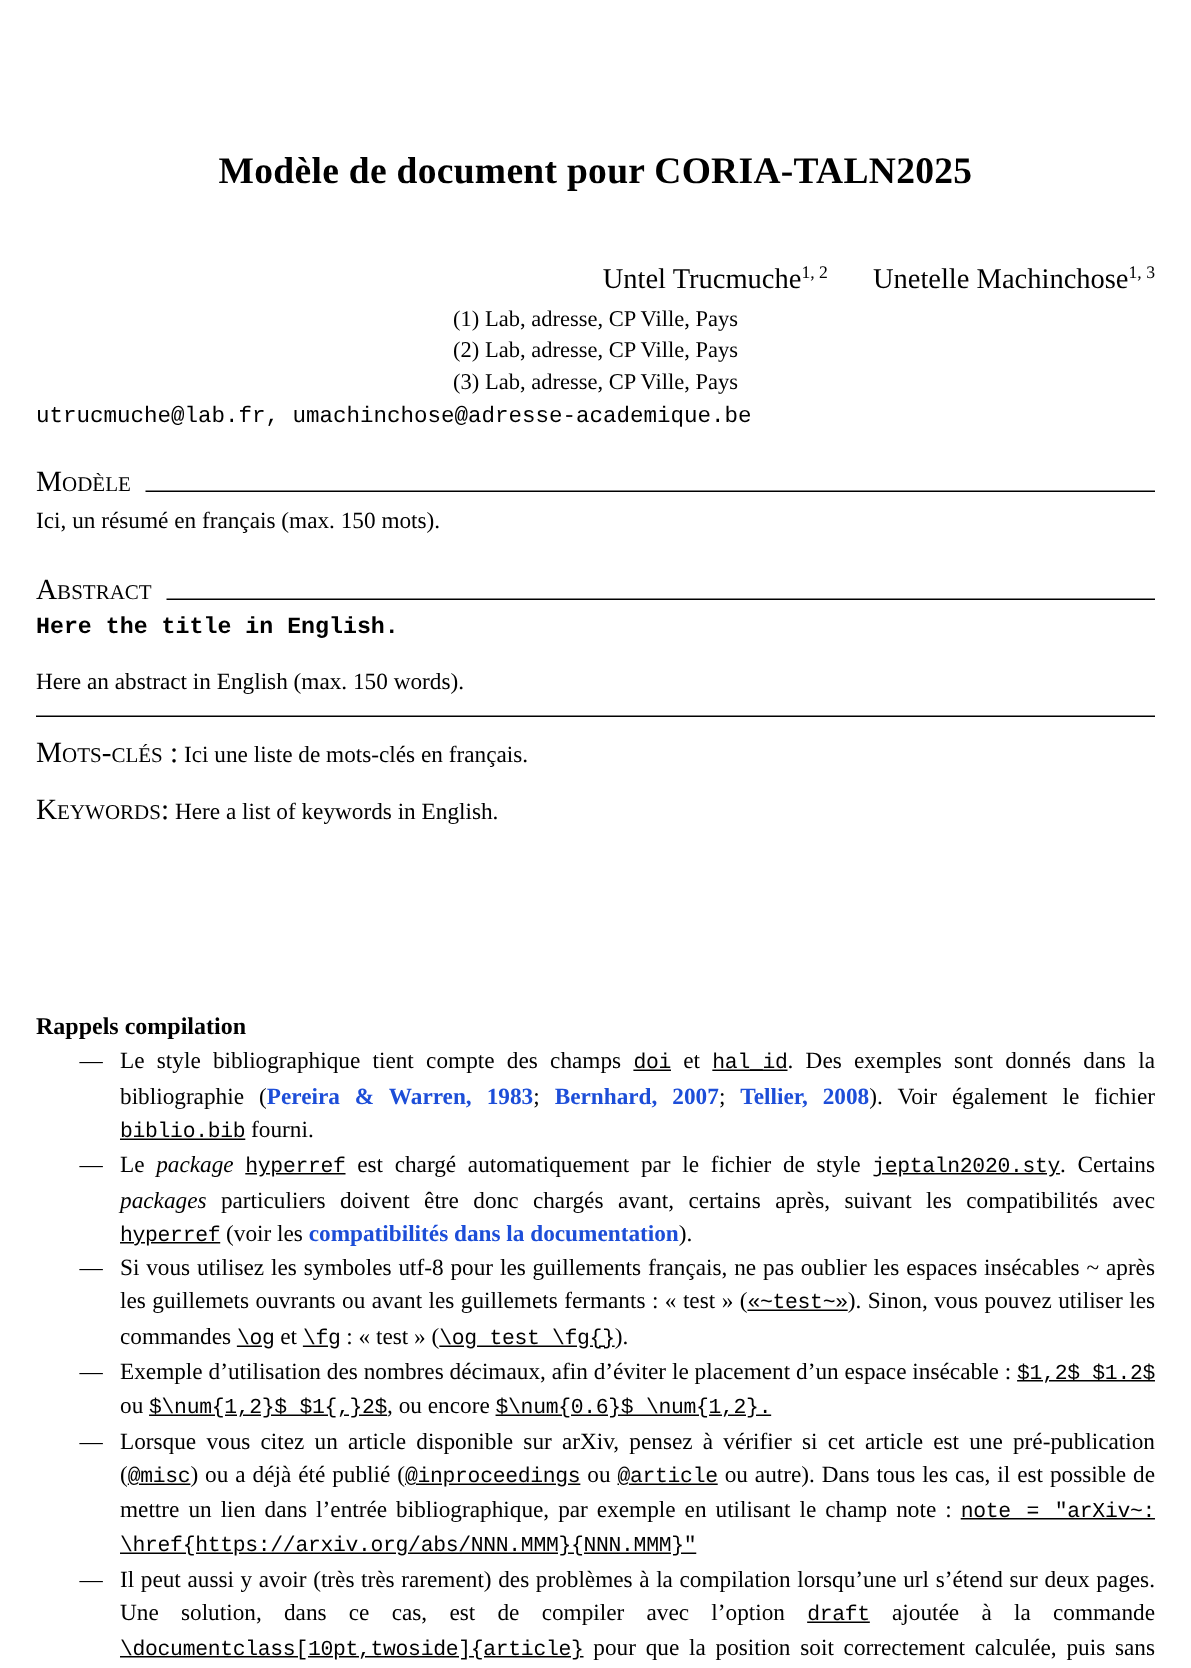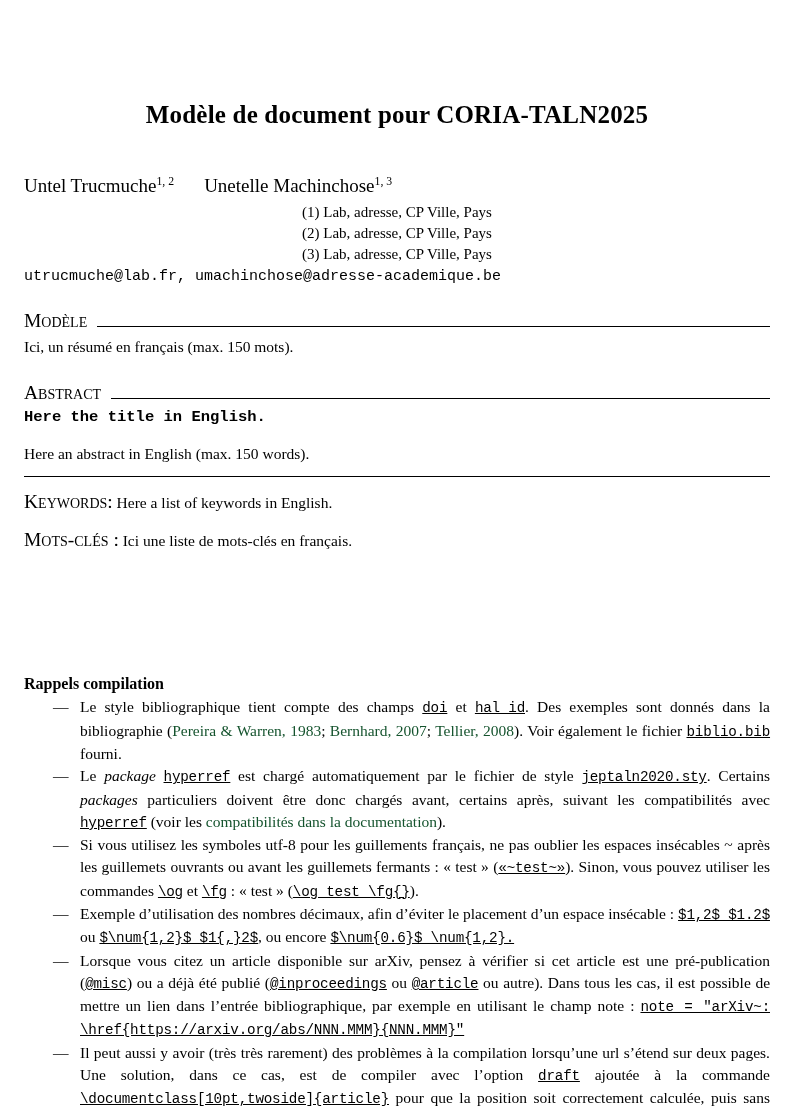--- a/index.html
+++ b/index.html
@@ -16,21 +16,21 @@
   }
   .title {
     margin: 86px 0 0 0;
     text-align: center;
     font-size: 25px;
     font-weight: bold;
     letter-spacing: 0.2px;
   }
   .authors {
     margin-top: 46px;
-    text-align: left;
+    text-align: right;
     font-size: 19px;
   }
   .affiliations {
     margin-top: 5px;
     text-align: center;
     font-size: 15px;
     line-height: 21px;
   }
   .emails {
     margin-top: 3px;
@@ -100,21 +100,21 @@
     font-size: 15.5px;
     line-height: 22.3px;
   }
   .run-mono {
     font-family: "Liberation Mono", monospace;
     font-size: 0.92em;
     letter-spacing: -0.2px;
     text-decoration: underline;
   }
   .run-italic { font-style: italic; }
-  .run-link { color: #14532d; cursor: pointer; }
+  .run-link { color: #1d4ed8; cursor: pointer; font-weight: bold; }
   .run-sup {
     font-size: 0.62em;
     vertical-align: super;
   }
   .run-gap { display: inline-block; width: 30px; }
 </style>
 </head>
 <body>
 
 <div class="page">
@@ -138,25 +138,25 @@
   <p class="body-line">Ici, un résumé en français (max. 150 mots).</p>
 
   <div class="section-row">
     <span class="sc">Abstract</span>
     <span class="rule"></span>
   </div>
   <p class="abstract-en-title">Here the title in English.</p>
   <p class="abstract-en-body">Here an abstract in English (max. 150 words).</p>
 
   <div class="kv">
-    <span class="sc-inline">Keywords:</span><span> Here a list of keywords in English.</span>
+    <span class="sc-inline">Mots-clés :</span><span> Ici une liste de mots-clés en français.</span>
   </div>
 
   <div class="kv">
-    <span class="sc-inline">Mots-clés :</span><span> Ici une liste de mots-clés en français.</span>
+    <span class="sc-inline">Keywords:</span><span> Here a list of keywords in English.</span>
   </div>
 
   <div class="rappels-heading">Rappels compilation</div>
 
   <div class="list">
     <div class="li">
       <span class="dash">—</span>
       <div class="li-text"><span>Le style bibliographique tient compte des champs </span><span class="run-mono">doi</span><span> et </span><span class="run-mono">hal_id</span><span>. Des exemples sont donnés dans la bibliographie (</span><span class="run-link">Pereira &amp; Warren, 1983</span><span>; </span><span class="run-link">Bernhard, 2007</span><span>; </span><span class="run-link">Tellier, 2008</span><span>). Voir également le fichier </span><span class="run-mono">biblio.bib</span><span> fourni.</span></div>
     </div>
     <div class="li">

